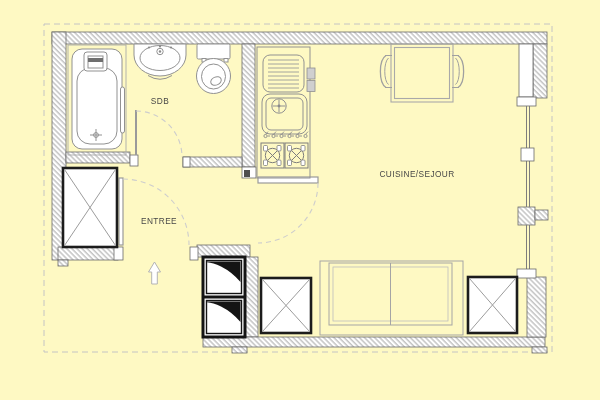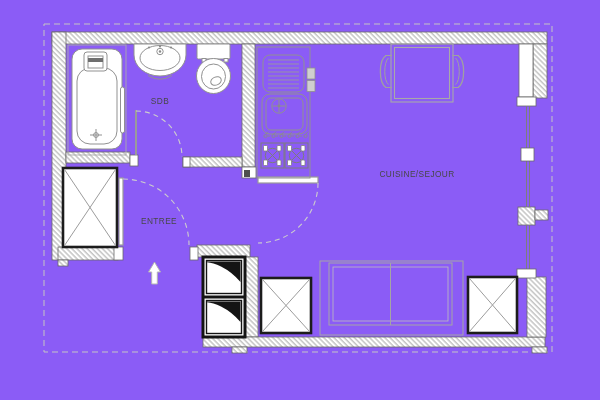--- a/index.html
+++ b/index.html
@@ -1,16 +1,16 @@
 <!DOCTYPE html>
 <html><head>
 <meta charset="utf-8">
 <style>
   html,body{margin:0;padding:0;background:#ffffff;}
-  .stage{position:relative;width:600px;height:400px;background:#8b5cf6;overflow:hidden;
+  .stage{position:relative;width:600px;height:400px;background:#fef9c3;overflow:hidden;
          font-family:"Liberation Sans", sans-serif;}
   svg{display:block;}
   .wall{fill:url(#hatch);stroke:#6a6a6a;stroke-width:0.8;}
   .cap{fill:#ffffff;stroke:#6a6a6a;stroke-width:0.8;}
   .fix{fill:#ffffff;stroke:#919191;stroke-width:1;}
   .fixn{fill:none;stroke:#919191;stroke-width:1;}
   .lite{fill:none;stroke:#ababab;stroke-width:0.9;}
   .tbl{fill:none;stroke:#a9a9a9;stroke-width:1.1;}
   .dark{fill:#ffffff;stroke:#1c1c1c;stroke-width:2.6;}
   .xd{stroke:#9c9c9c;stroke-width:1;}

